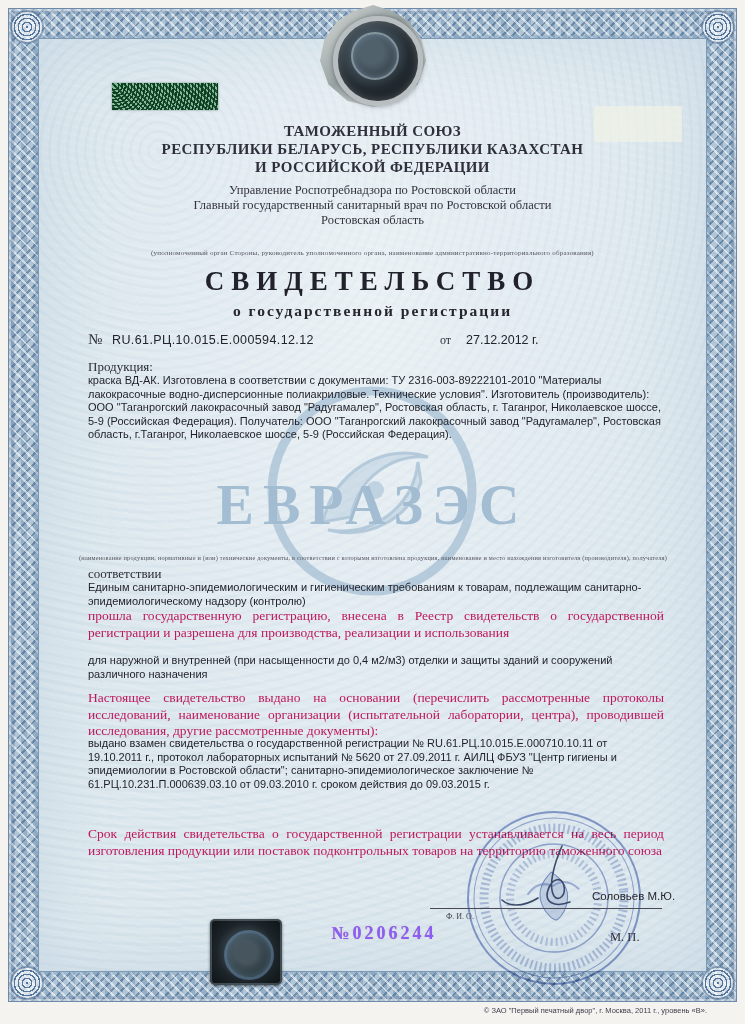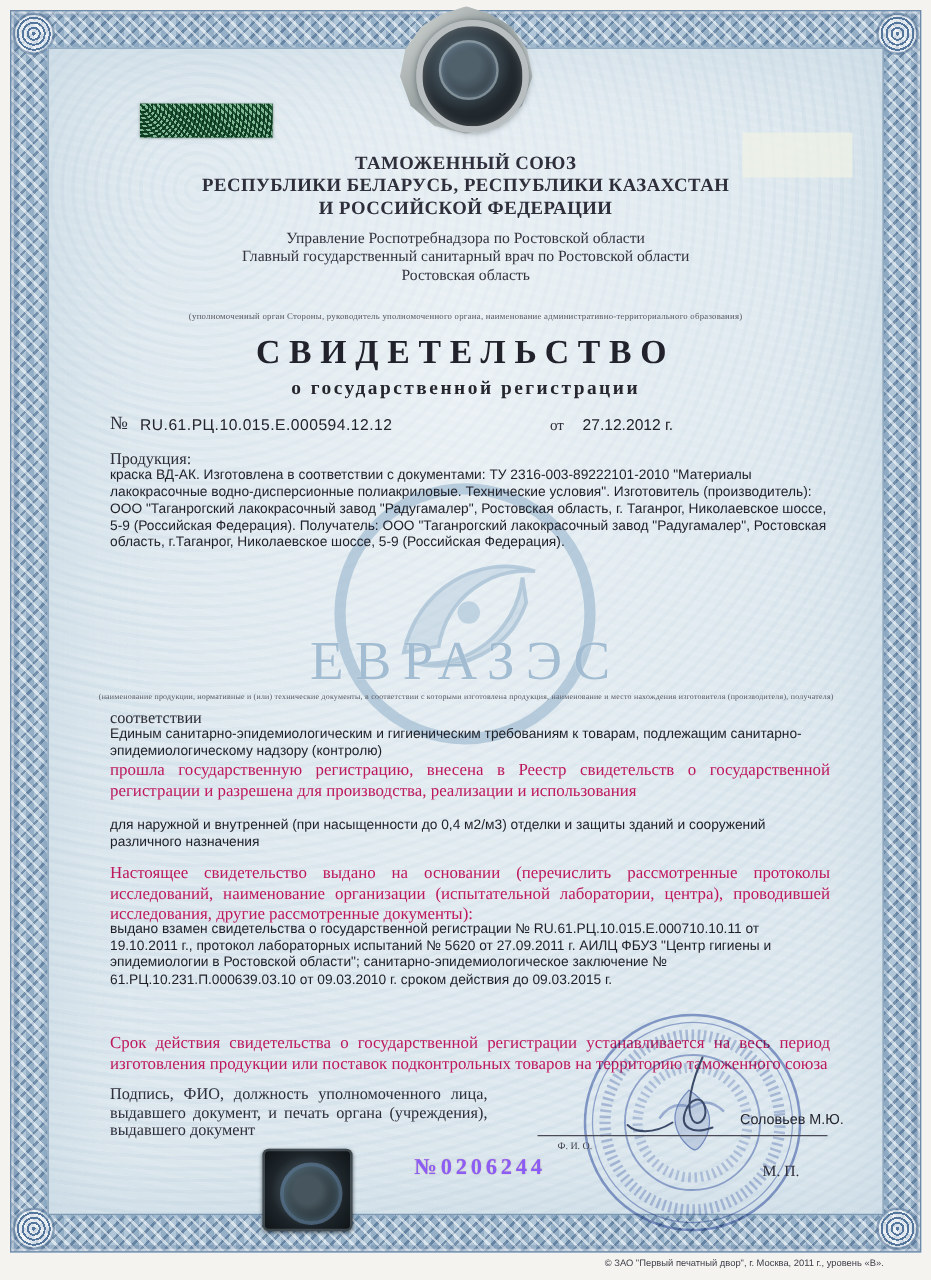--- a/index.html
+++ b/index.html
@@ -72,21 +72,21 @@
   .conf-text{top:581px;left:88px;width:576px;}
   .reg-form{top:608px;left:88px;width:576px;}
   .usage-text{top:654px;left:88px;width:576px;}
   .basis-form{top:690px;left:88px;width:576px;}
   .basis-text{top:737px;left:88px;width:576px;}
   .validity-text{top:812px;left:88px;width:576px;margin-top:14px;}
   .sig-form{top:868px;left:88px;width:302px;font-size:13px;line-height:14.5px;text-align:justify;}
 
   
   .wm-logo{left:263px;top:382px;width:218px;height:218px;z-index:1;opacity:.8;}
-  .wm-word{top:503px;z-index:1;font-weight:normal;font-size:44px;letter-spacing:9px;
+  .wm-word{top:473px;z-index:1;font-weight:bold;font-size:56px;letter-spacing:9px;
     color:rgba(151,180,204,.88);text-shadow:0 0 1px rgba(255,255,255,.7);}
   .content{z-index:2;}
 
   
   .stamp{left:462px;top:806px;width:184px;height:184px;z-index:5;transform:rotate(-6deg);
     opacity:.8;mix-blend-mode:multiply;}
   .sig-svg{left:478px;top:838px;width:142px;height:78px;z-index:6;}
   .signer-name{left:592px;top:890px;font-size:11.5px;color:#26262e;z-index:7;}
   .sig-line{left:430px;top:908px;width:232px;border-top:1px solid #4a4a56;z-index:6;}
   .fio-cap{left:446px;top:912px;font-size:8px;color:#44444e;z-index:6;}
@@ -172,21 +172,20 @@
     <div class="abs san fill conf-text">Единым санитарно-эпидемиологическим и гигиеническим требованиям к товарам, подлежащим санитарно-эпидемиологическому надзору (контролю)</div>
 
     <div class="abs ser form reg-form">прошла государственную регистрацию, внесена в Реестр свидетельств о государственной регистрации и разрешена для производства, реализации и использования</div>
     <div class="abs san fill usage-text">для наружной и внутренней (при насыщенности до 0,4 м2/м3) отделки и защиты зданий и сооружений различного назначения</div>
 
     <div class="abs ser form basis-form">Настоящее свидетельство выдано на основании (перечислить рассмотренные протоколы исследований, наименование организации (испытательной лаборатории, центра), проводившей исследования, другие рассмотренные документы):</div>
     <div class="abs san fill basis-text">выдано взамен свидетельства о государственной регистрации № RU.61.РЦ.10.015.Е.000710.10.11 от 19.10.2011 г., протокол лабораторных испытаний № 5620 от 27.09.2011 г. АИЛЦ ФБУЗ "Центр гигиены и эпидемиологии в Ростовской области"; санитарно-эпидемиологическое заключение № 61.РЦ.10.231.П.000639.03.10 от 09.03.2010 г. сроком действия до 09.03.2015 г.</div>
 
     <div class="abs ser form validity-text">Срок действия свидетельства о государственной регистрации устанавливается на весь период изготовления продукции или поставок подконтрольных товаров на территорию таможенного союза</div>
 
-    <div class="abs ser sig-form">Подпись, ФИО, должность уполномоченного лица, выдавшего документ, и печать органа (учреждения), выдавшего документ</div>
   </div>
 
   <div class="abs stamp">
     <svg width="184" height="184" viewBox="0 0 184 184">
       <g fill="none" stroke="#3d5cae">
         <circle cx="92" cy="92" r="86" stroke-width="2" opacity=".7"></circle>
         <circle cx="92" cy="92" r="80" stroke-width="1" opacity=".6"></circle>
         <circle cx="92" cy="92" r="54" stroke-width="1.5" opacity=".6"></circle>
         <circle cx="92" cy="92" r="70" stroke-width="9" stroke-dasharray="2 2.8" opacity=".4"></circle>
         <circle cx="92" cy="92" r="44" stroke-width="8" stroke-dasharray="2 3" opacity=".35"></circle>

